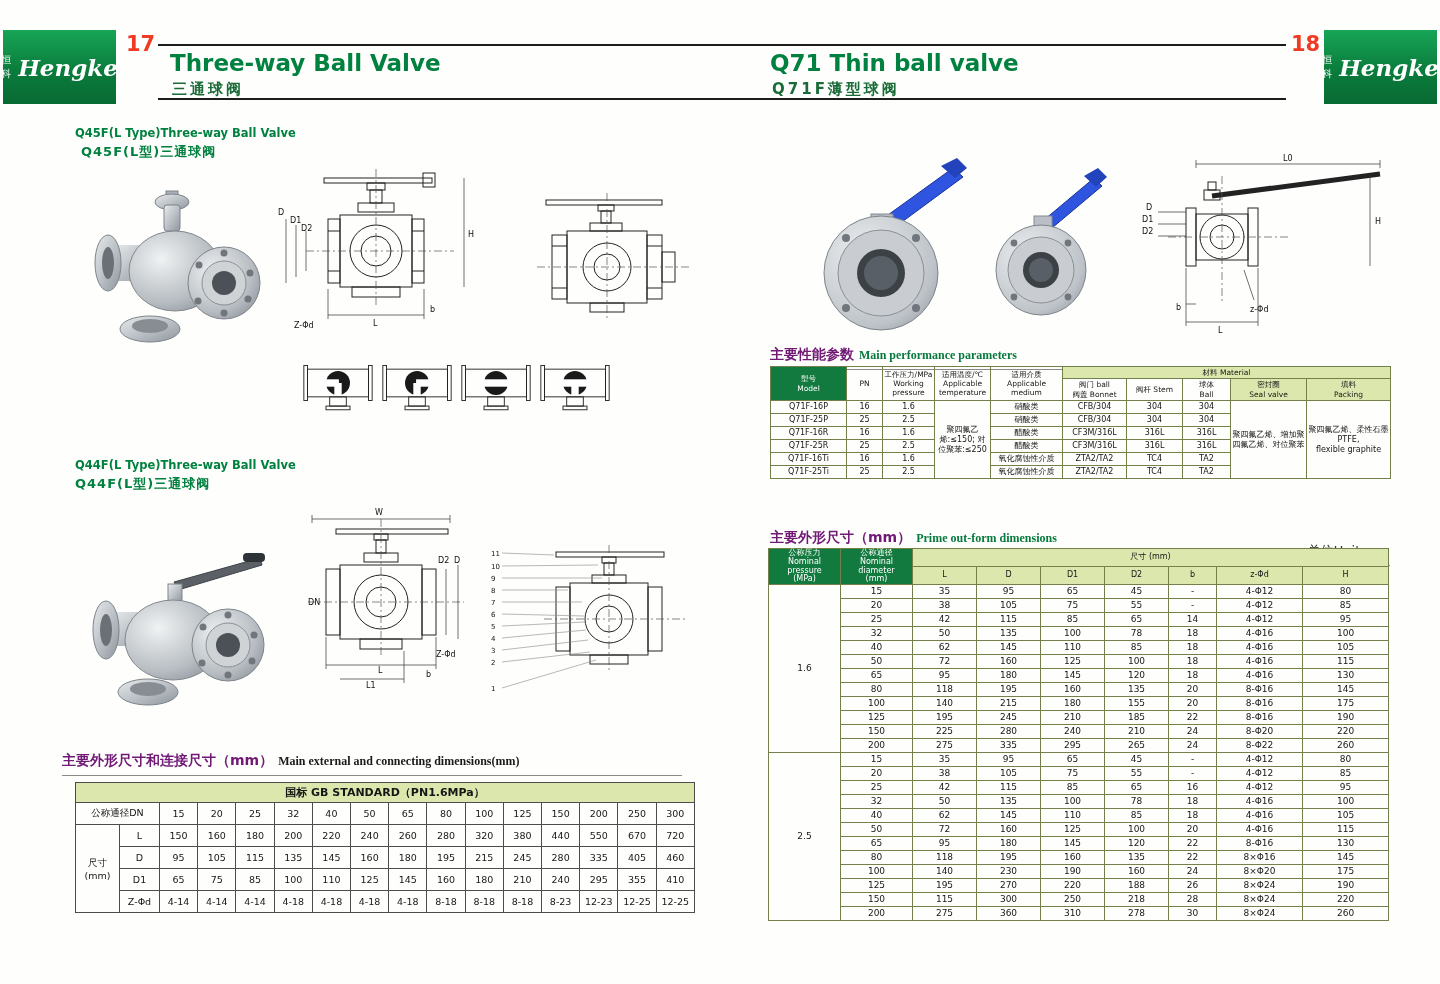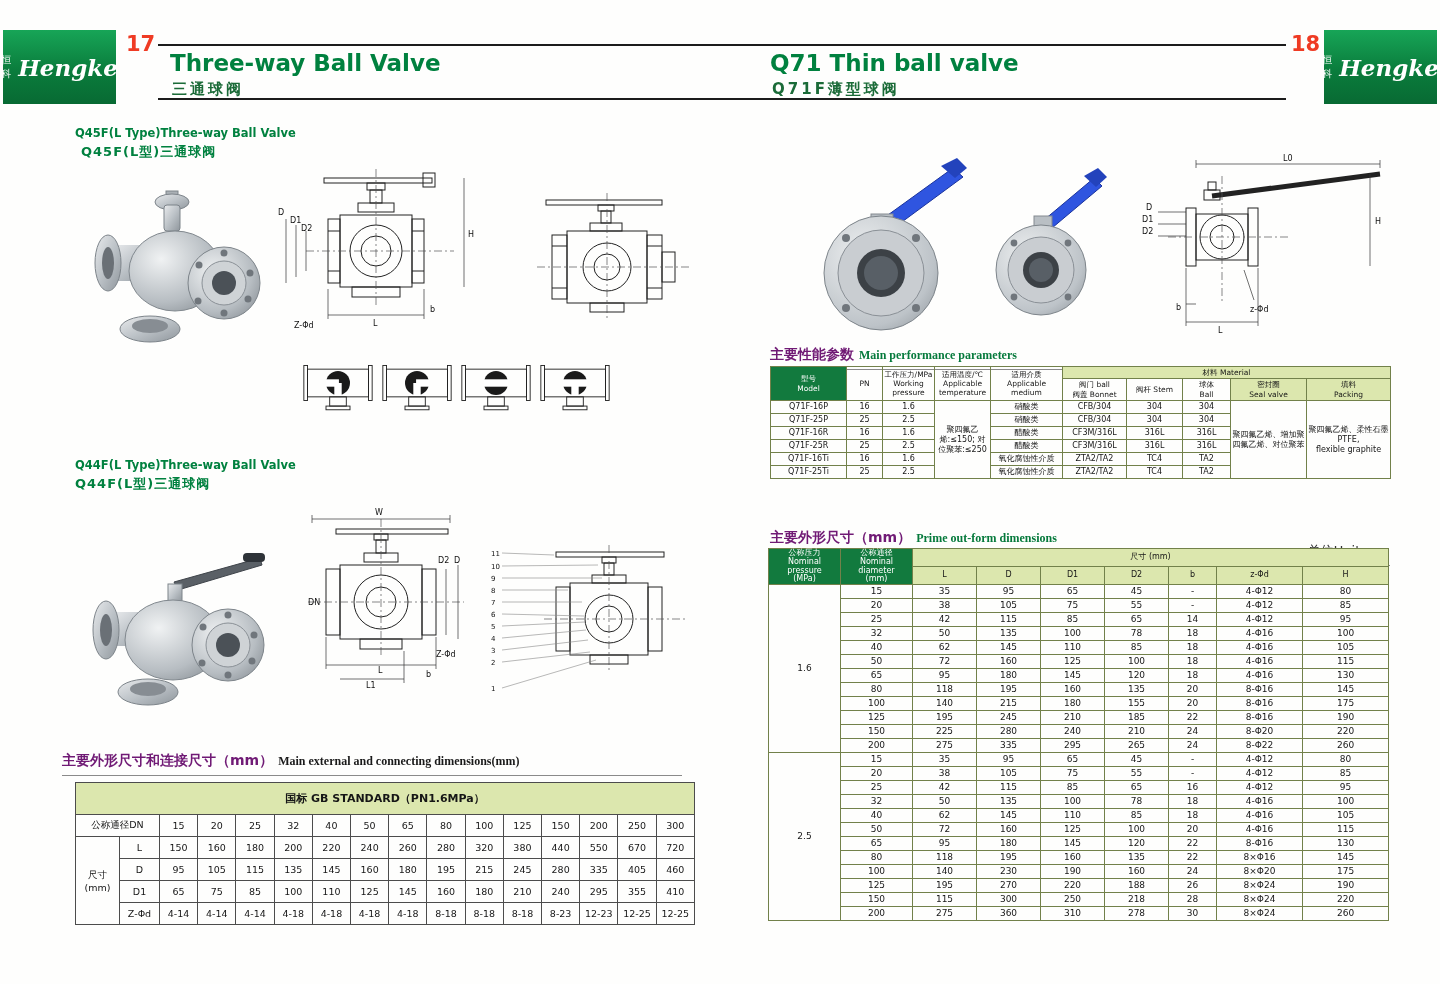--- a/index.html
+++ b/index.html
@@ -16,21 +16,21 @@
   .sec-en{color:#00813f;font-weight:bold;font-size:11.5px;}
   .sec-cn{color:#00813f;font-weight:bold;font-size:13px;letter-spacing:1px;}
   .ttl{border-bottom:1px solid #8a8a8a;padding-bottom:5px;}
   .ttl .cn{color:#701a75;font-weight:bold;font-size:14px;}
   .ttl .en{color:#1a1a1a;font-weight:bold;font-size:12px;margin-left:5px;font-family:Liberation Serif, serif;}
   .ttl .en.green{color:#067a3c;}
   .ttl .unit{float:right;font-weight:normal;font-size:13px;color:#333;margin-top:15px;}
   table{border-collapse:collapse;table-layout:fixed;}
   .ltable{font-size:9.5px;border:1.5px solid #333;}
   .ltable th,.ltable td{border:1px solid #4c4c4c;text-align:center;vertical-align:middle;height:22px;padding:0 1px;}
-  .ltable .hdr{background:#dce7ae;font-weight:bold;font-size:11px;height:32px;}
+  .ltable .hdr{background:#dce7ae;font-weight:bold;font-size:11px;height:20px;}
   .ptable{font-size:8px;border:1.5px solid #55632f;padding-left:7px;}
   .ptable th,.ptable td{border:1px solid #72814a;text-align:center;vertical-align:middle;padding:1px;line-height:1.25;}
   .ptable thead th{font-weight:normal;font-size:7.5px;}
   .ptable tbody td{font-size:8px;}
   .dkg{background:#127a3e;color:#fff;}
   .pg{background:#dce7ae;}
   .small{font-size:7.5px;}
   .pre{white-space:pre-line;}
   .dtable{font-size:9px;border:1.5px solid #55632f;}
   .dtable th,.dtable td{border:1px solid #72814a;text-align:center;vertical-align:middle;padding:0 1px;height:14px;line-height:1.1;}

